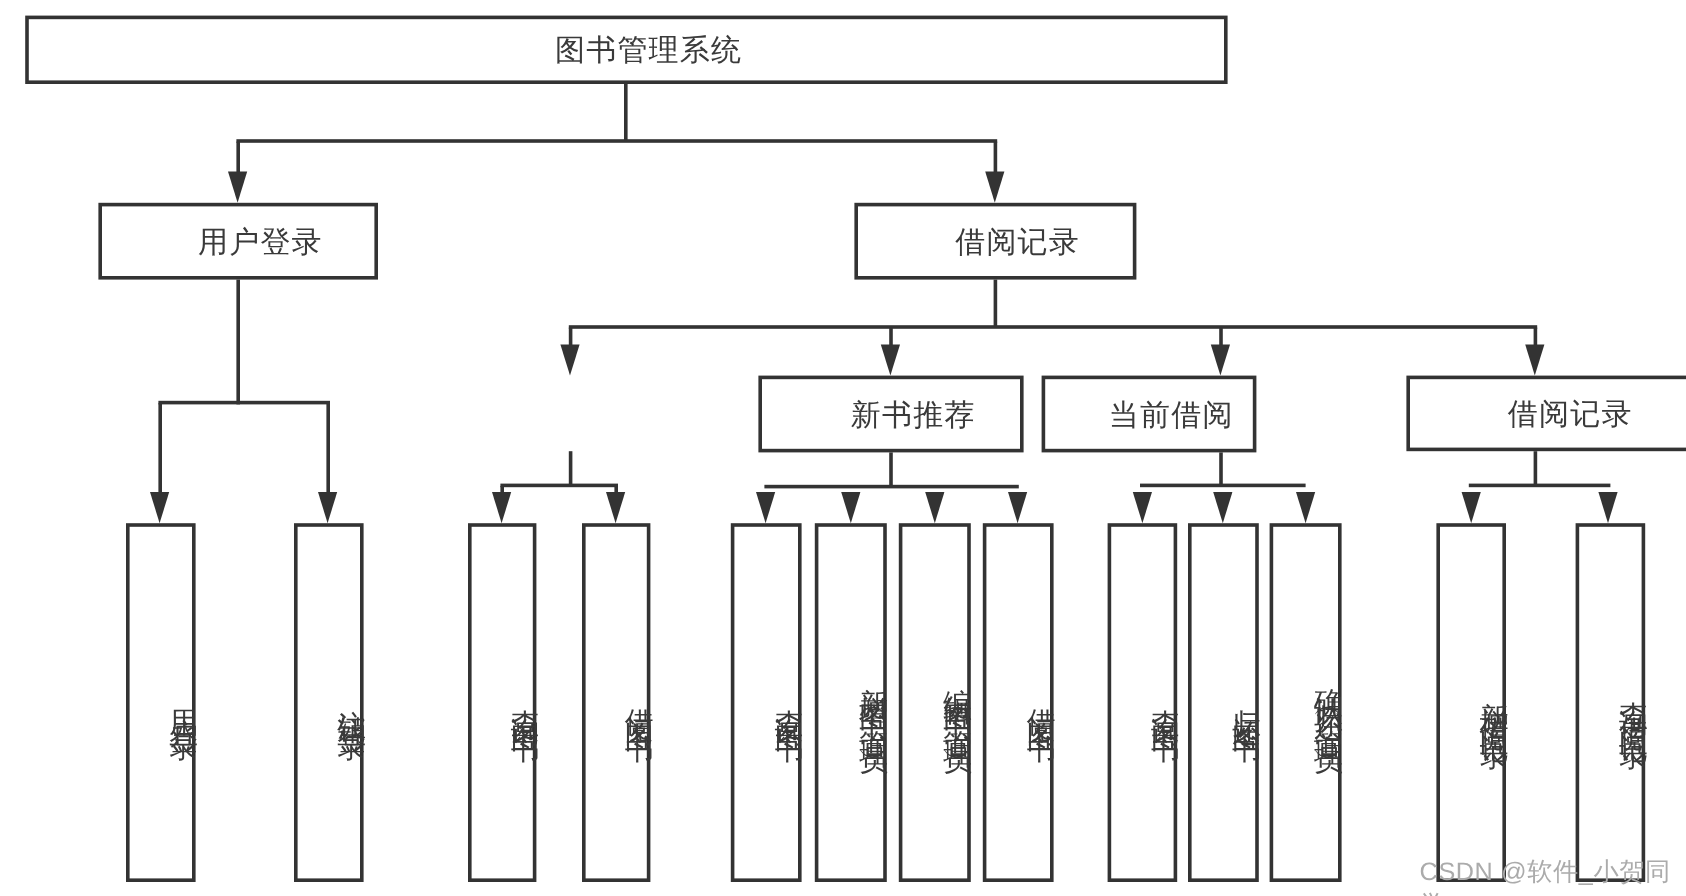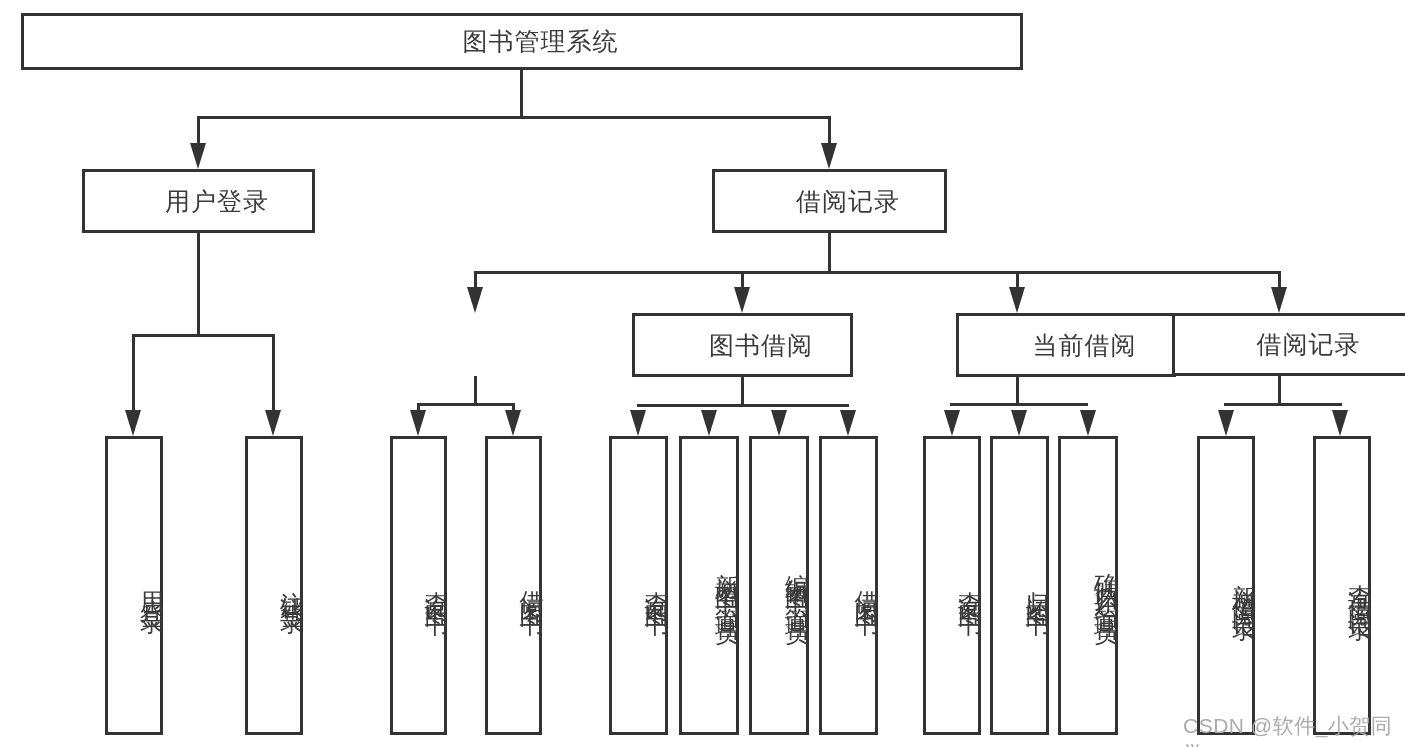--- a/index.html
+++ b/index.html
@@ -45,24 +45,24 @@
   <div class="box" style="left:82px;top:169px;width:233px;height:64px">
     <span>用户登录</span>
   </div>
 
   <div class="box" style="left:712px;top:169px;width:235px;height:64px">
     <span>借阅记录</span>
   </div>
 
 
   <div class="box" style="left:632px;top:313px;width:221px;height:64px">
-    <span>图书借阅</span>
+    <span>新书推荐</span>
   </div>
 
-  <div class="box" style="left:956px;top:313px;width:220px;height:64px">
+  <div class="box" style="left:868px;top:313px;width:179px;height:64px">
     <span>当前借阅</span>
   </div>
 
   <div class="box" style="left:1172px;top:313px;width:236px;height:63px">
     <span>借阅记录</span>
   </div>
 
   <div class="box leaf" style="left:105px;top:436px;width:58px;height:299px">
     <span>用户登录</span>
   </div>

